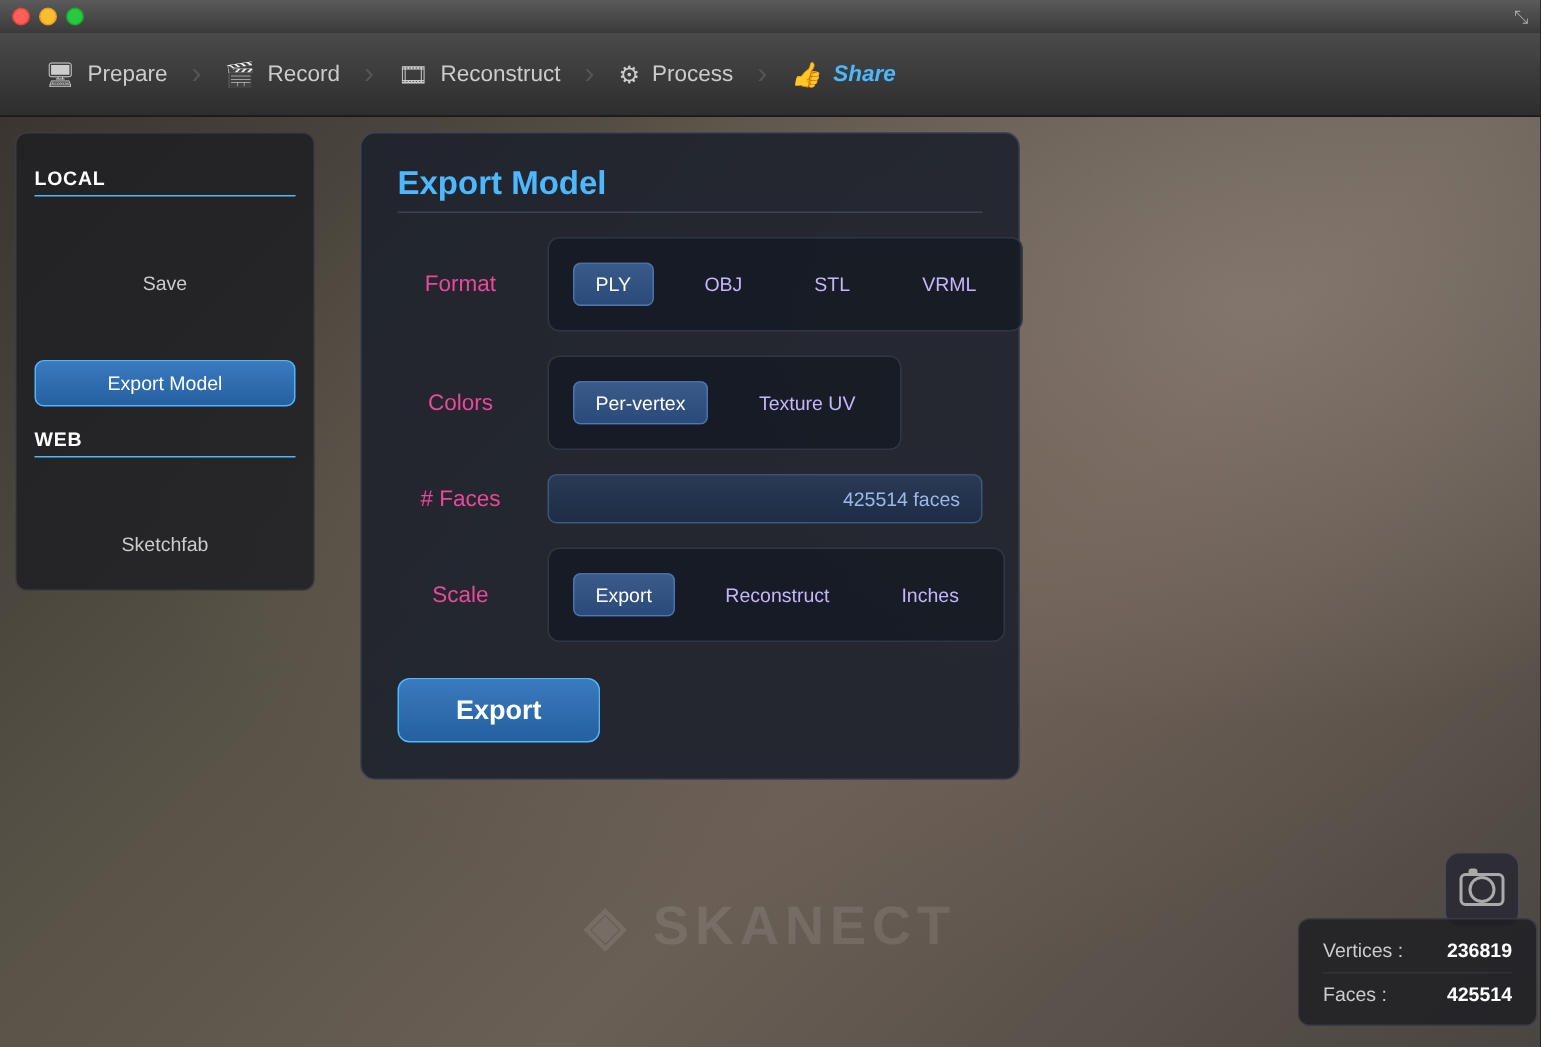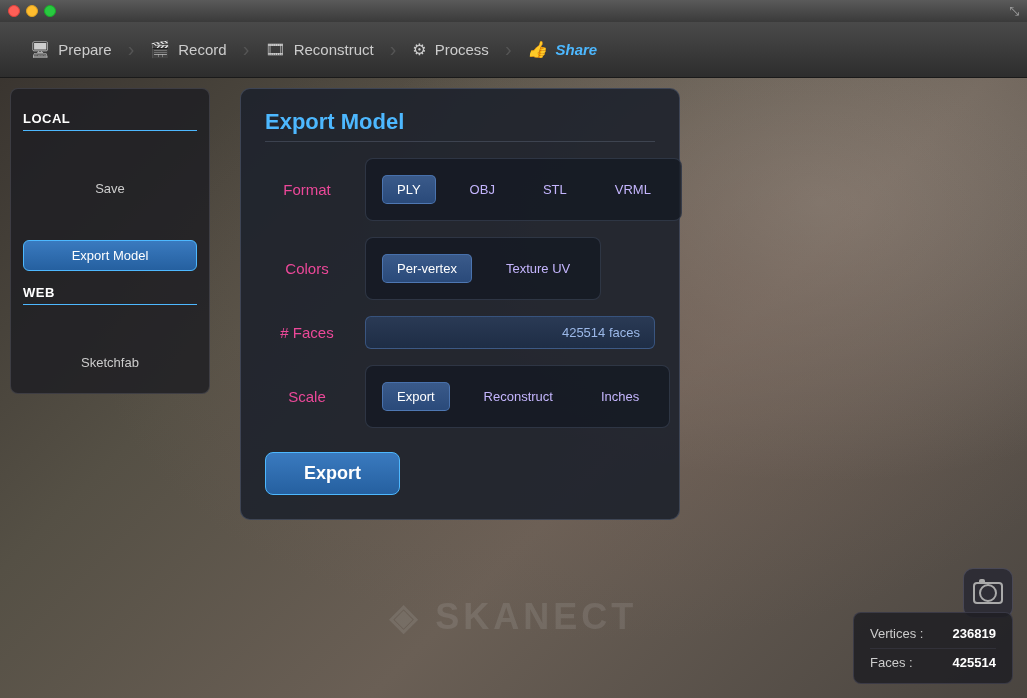--- a/index.html
+++ b/index.html
@@ -297,21 +297,21 @@
       width: 6px;
       height: 4px;
       background: #aaa;
       border-radius: 2px 2px 0 0;
     }
 
     
     .stats-panel {
       position: absolute;
       bottom: 14px;
-      right: 14px;
+      right: 2px;
       background: rgba(30,30,35,0.85);
       border: 1px solid rgba(80,80,100,0.5);
       border-radius: 8px;
       padding: 10px 16px;
       min-width: 160px;
       text-align: right;
     }
     .stats-row {
       display: flex;
       justify-content: space-between;

